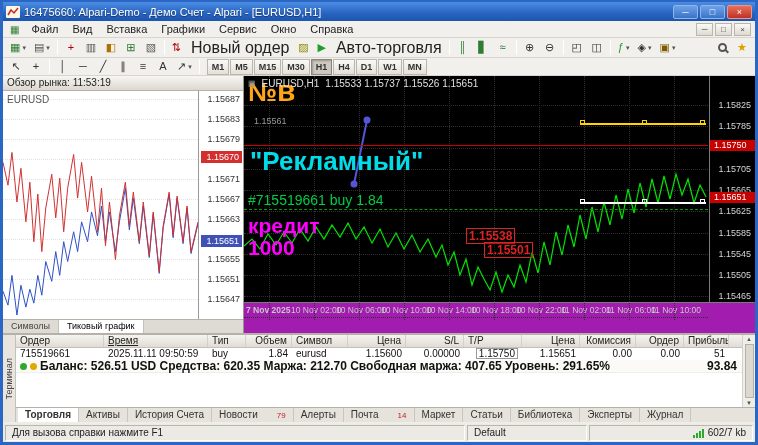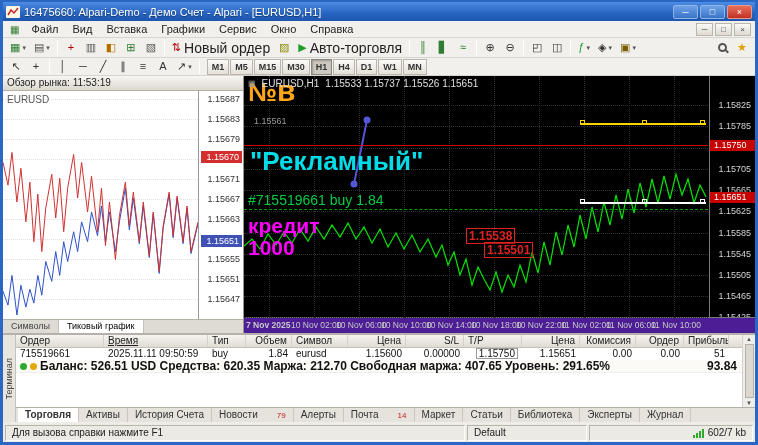--- a/index.html
+++ b/index.html
@@ -19,21 +19,21 @@
 .menu-item{padding:0 7px;line-height:16px;font-size:11px;color:#222}
 .mdi-controls{margin-left:auto;display:flex;gap:2px;padding-right:2px}
 .mdi-btn{width:17px;height:13px;border:1px solid #b9b6ae;background:linear-gradient(#fbfaf7,#dedad2);font-size:8px;line-height:11px;text-align:center;color:#444}
 
 .toolbar{flex:0 0 20px;height:20px;background:#f2f0ec;border-bottom:1px solid #d8d5cf;display:flex;align-items:center;padding:0 3px}
 .toolbar.tools{flex-basis:18px;height:18px}
 .tb-items{display:flex;align-items:center;flex:1;min-width:0}
 .toolbar.tools .tb-items{flex:0 0 auto}
 .tb-btn{height:18px;min-width:20px;display:flex;align-items:center;justify-content:center;padding:0 3px;border:1px solid transparent;border-radius:2px}
 .glyph{font-size:11px;line-height:1}
-.tb-label{font-size:14px;margin-left:3px;color:#222;white-space:nowrap}
+.tb-label{font-size:16px;margin-left:10px;color:#222;white-space:nowrap}
 .dd{font-size:7px;color:#555;margin-left:2px}
 .tb-sep{width:1px;height:15px;background:#c9c6bf;border-right:1px solid #fff;margin:0 3px}
 .tb-spacer{flex:1}
 .icon-mag{width:9px;height:9px;border:2px solid #555;border-radius:50%;position:relative;display:inline-block}
 .icon-mag::after{content:"";position:absolute;width:5px;height:2px;background:#555;transform:rotate(45deg);right:-4px;bottom:-2px}
 .tf-group{display:flex;align-items:center;margin-left:4px}
 .tf-btn{height:16px;padding:0 4px;border:1px solid #b9b6ae;background:linear-gradient(#fbfaf7,#e4e0d8);font-size:9px;font-weight:bold;line-height:14px;color:#333;margin-right:1px}
 .tf-btn.active{background:#cdc9c1;border-color:#8a867e;box-shadow:inset 1px 1px 2px rgba(0,0,0,.25)}
 
 .content{flex:1;display:flex;min-height:0}
@@ -58,21 +58,21 @@
 .chart-plot svg{position:absolute;left:0;top:0;z-index:2}
 .hgrid{position:absolute;left:0;right:0;height:0;border-top:1px dotted #2e2e2e;z-index:1}
 .vgrid{position:absolute;top:0;bottom:0;width:0;border-left:1px dotted #2e2e2e;z-index:1}
 .tp-line{position:absolute;left:0;right:0;height:0;border-top:1px solid #cc0000;z-index:3}
 .pos-line{position:absolute;left:0;right:0;height:0;border-top:1px dashed #00a000;z-index:3}
 .hseg{position:absolute;height:0;border-top:2px solid #fff;z-index:5}
 .seg-sq{position:absolute;width:5px;height:5px;border:1px solid #fff;background:transparent;z-index:5}
 .price-scale{position:absolute;right:0;top:0;width:46px;bottom:13px;border-left:1px solid #7a7a7a;background:#000}
 .ps-label{position:absolute;right:4px;font-size:9px;color:#d4d4d4}
 .scale-marker{position:absolute;left:0;width:100%;background:#c70000;color:#fff;font-size:9px;line-height:11px;padding-left:4px}
-.time-axis{position:absolute;left:0;right:0;bottom:0;height:16px;border-top:1px solid #7a7a7a;background:#4c1d95}
+.time-axis{position:absolute;left:0;right:0;bottom:0;height:31px;border-top:1px solid #7a7a7a;background:#a21caf}
 .ta-label{position:absolute;top:2px;font-size:8.5px;color:#c8c8c8;white-space:nowrap}
 .chart-title{position:absolute;left:4px;top:2px;font-size:10px;color:#e0e0e0;display:flex;gap:6px;align-items:center;z-index:7}
 .ct-icon{color:#9a9a9a;font-size:8px}
 .chart-overlay{position:absolute;z-index:6;white-space:nowrap}
 .ov-badge{left:4px;top:0;color:#ffa517;font-weight:bold;display:flex;align-items:baseline;line-height:1}
 .ov-no{font-size:26px}.ov-num{font-size:46px;letter-spacing:-1px}.ov-suf{font-size:30px}
 .ov-price1{left:10px;top:40px;color:#9a9a9a;font-size:9px}
 .ov-promo{left:6px;top:70px;color:#00dce8;font-size:26px;font-weight:bold}
 .ov-pos{left:4px;top:116px;color:#00cc44;font-size:14px}
 .ov-credit1{left:4px;top:138px;color:#ff00ff;font-size:21px;font-weight:bold}

